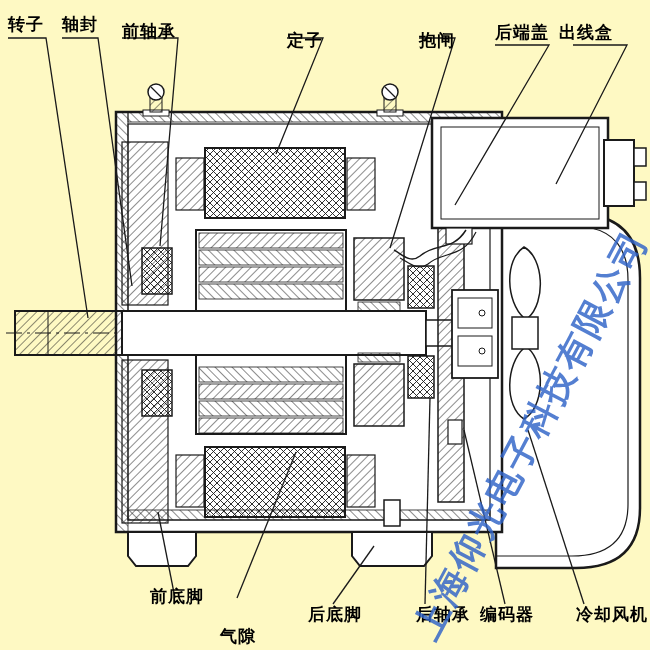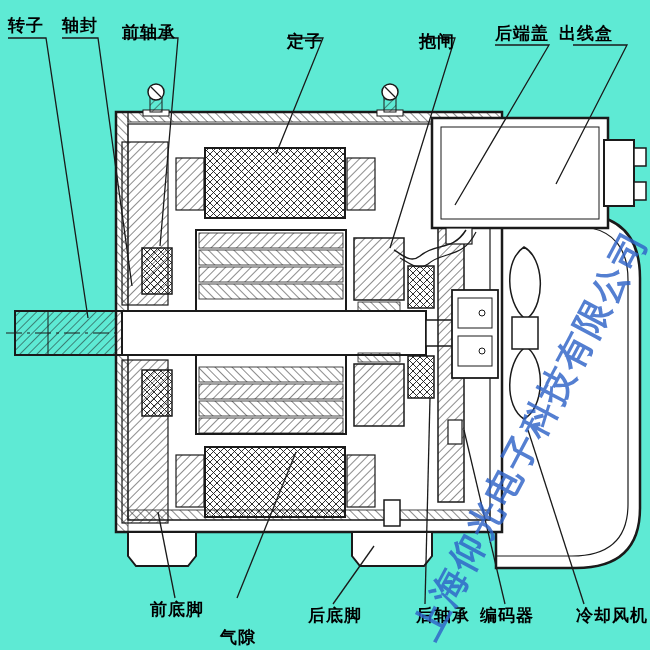--- a/index.html
+++ b/index.html
@@ -1,17 +1,17 @@
 <!DOCTYPE html>
 <html><head>
 <meta charset="utf-8">
 <style>
   html,body{margin:0;padding:0;background:#fff;}
-  .stage{position:relative;width:650px;height:650px;background:#5eead4;overflow:hidden;
-         font-family:Liberation Sans, sans-serif;}
+  .stage{position:relative;width:650px;height:650px;background:#fef9c3;overflow:hidden;
+         font-family:Liberation Mono, monospace;}
   .stage svg{position:absolute;left:0;top:0;}
   .lbl{position:absolute;font-size:17px;font-weight:600;color:#000;letter-spacing:1px;
        white-space:nowrap;line-height:1.2;}
   .watermark{position:absolute;left:424px;top:612px;width:520px;
              transform-origin:0 50%;transform:rotate(-62deg);
              font-size:36px;font-weight:700;letter-spacing:2px;white-space:nowrap;
              color:#2f63c8;opacity:0.82;pointer-events:none;}
 </style>
 </head>
 <body>
@@ -169,21 +169,21 @@
   </svg>
 
   <div class="lbl" style="left:8px;top:16px">转子</div>
   <div class="lbl" style="left:62px;top:16px">轴封</div>
   <div class="lbl" style="left:122px;top:23px">前轴承</div>
   <div class="lbl" style="left:287px;top:32px">定子</div>
   <div class="lbl" style="left:419px;top:32px">抱闸</div>
   <div class="lbl" style="left:495px;top:24px">后端盖</div>
   <div class="lbl" style="left:559px;top:24px">出线盒</div>
 
-  <div class="lbl" style="left:150px;top:600px">前底脚</div>
+  <div class="lbl" style="left:150px;top:588px">前底脚</div>
   <div class="lbl" style="left:220px;top:628px">气隙</div>
   <div class="lbl" style="left:308px;top:606px">后底脚</div>
   <div class="lbl" style="left:416px;top:606px">后轴承</div>
   <div class="lbl" style="left:480px;top:606px">编码器</div>
   <div class="lbl" style="left:576px;top:606px">冷却风机</div>
 
   <div class="watermark">上海仰光电子科技有限公司</div>
 
 </div>
 

